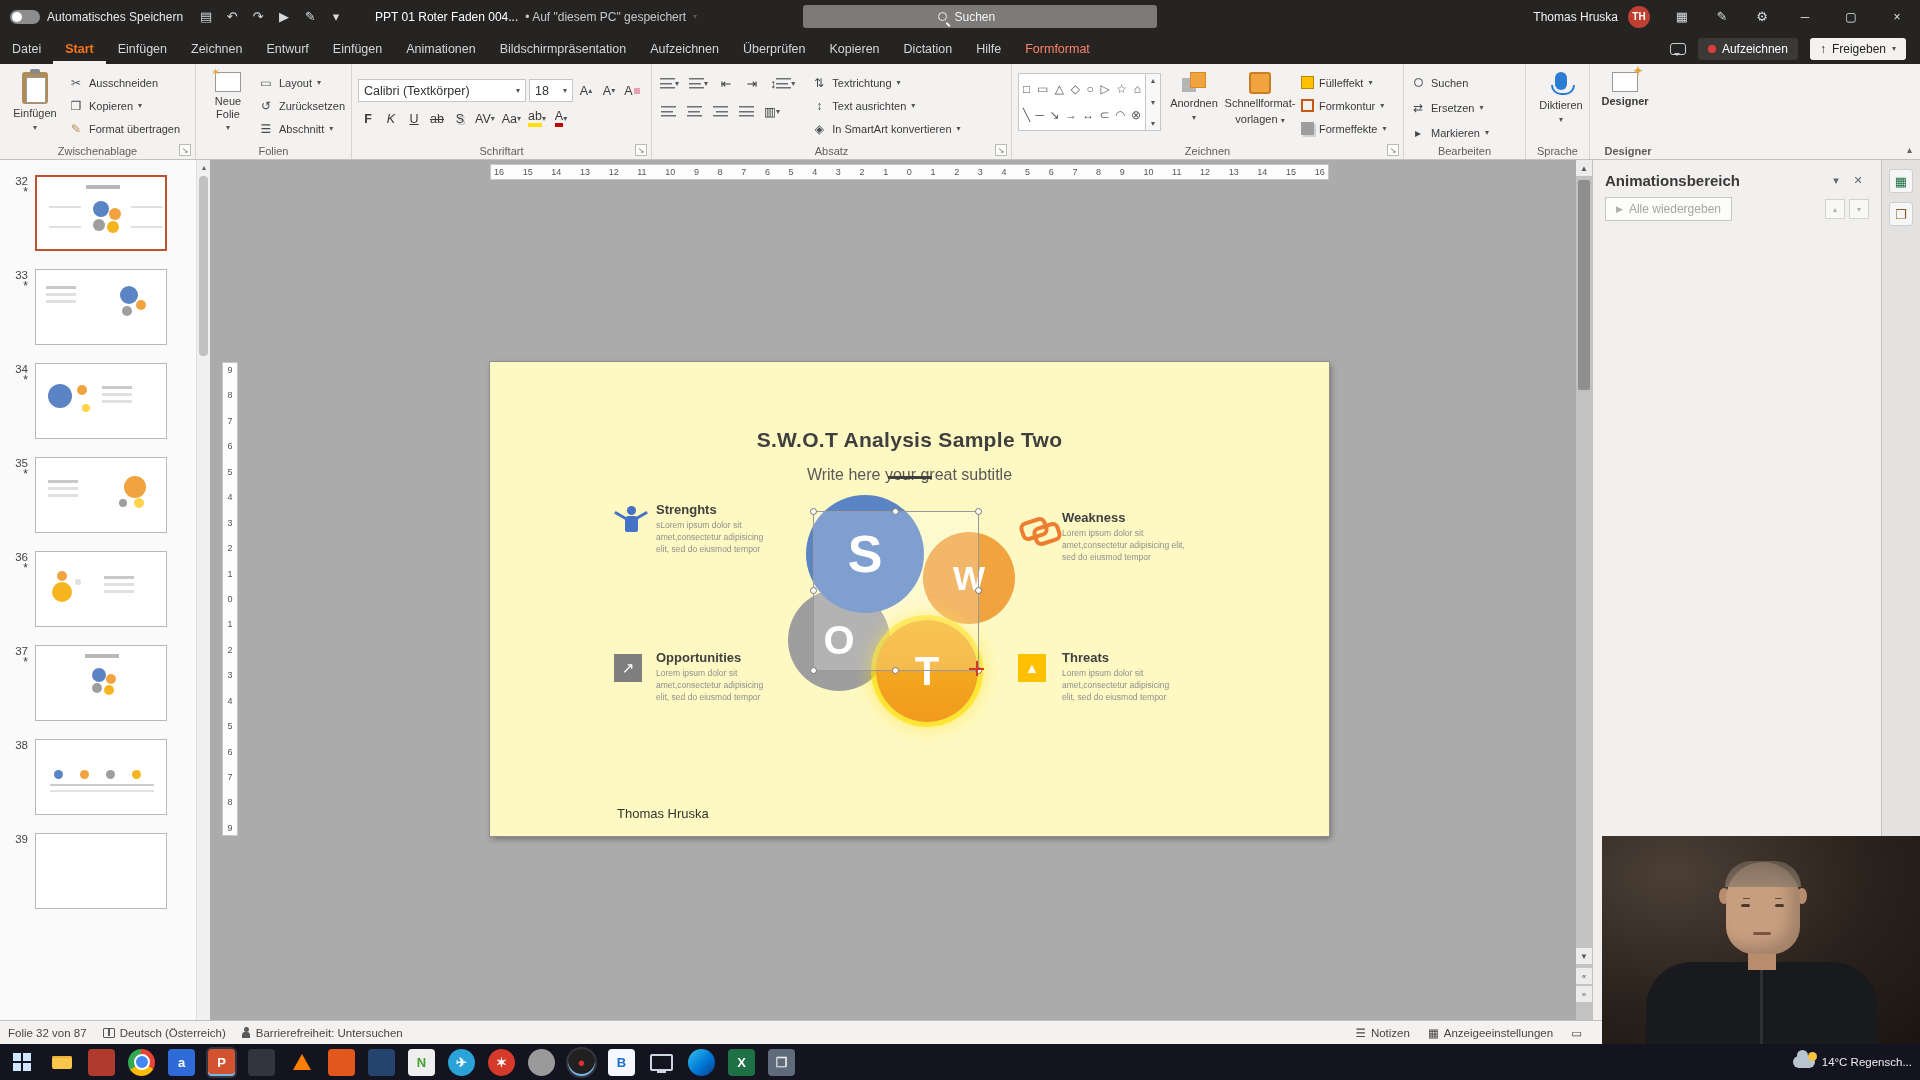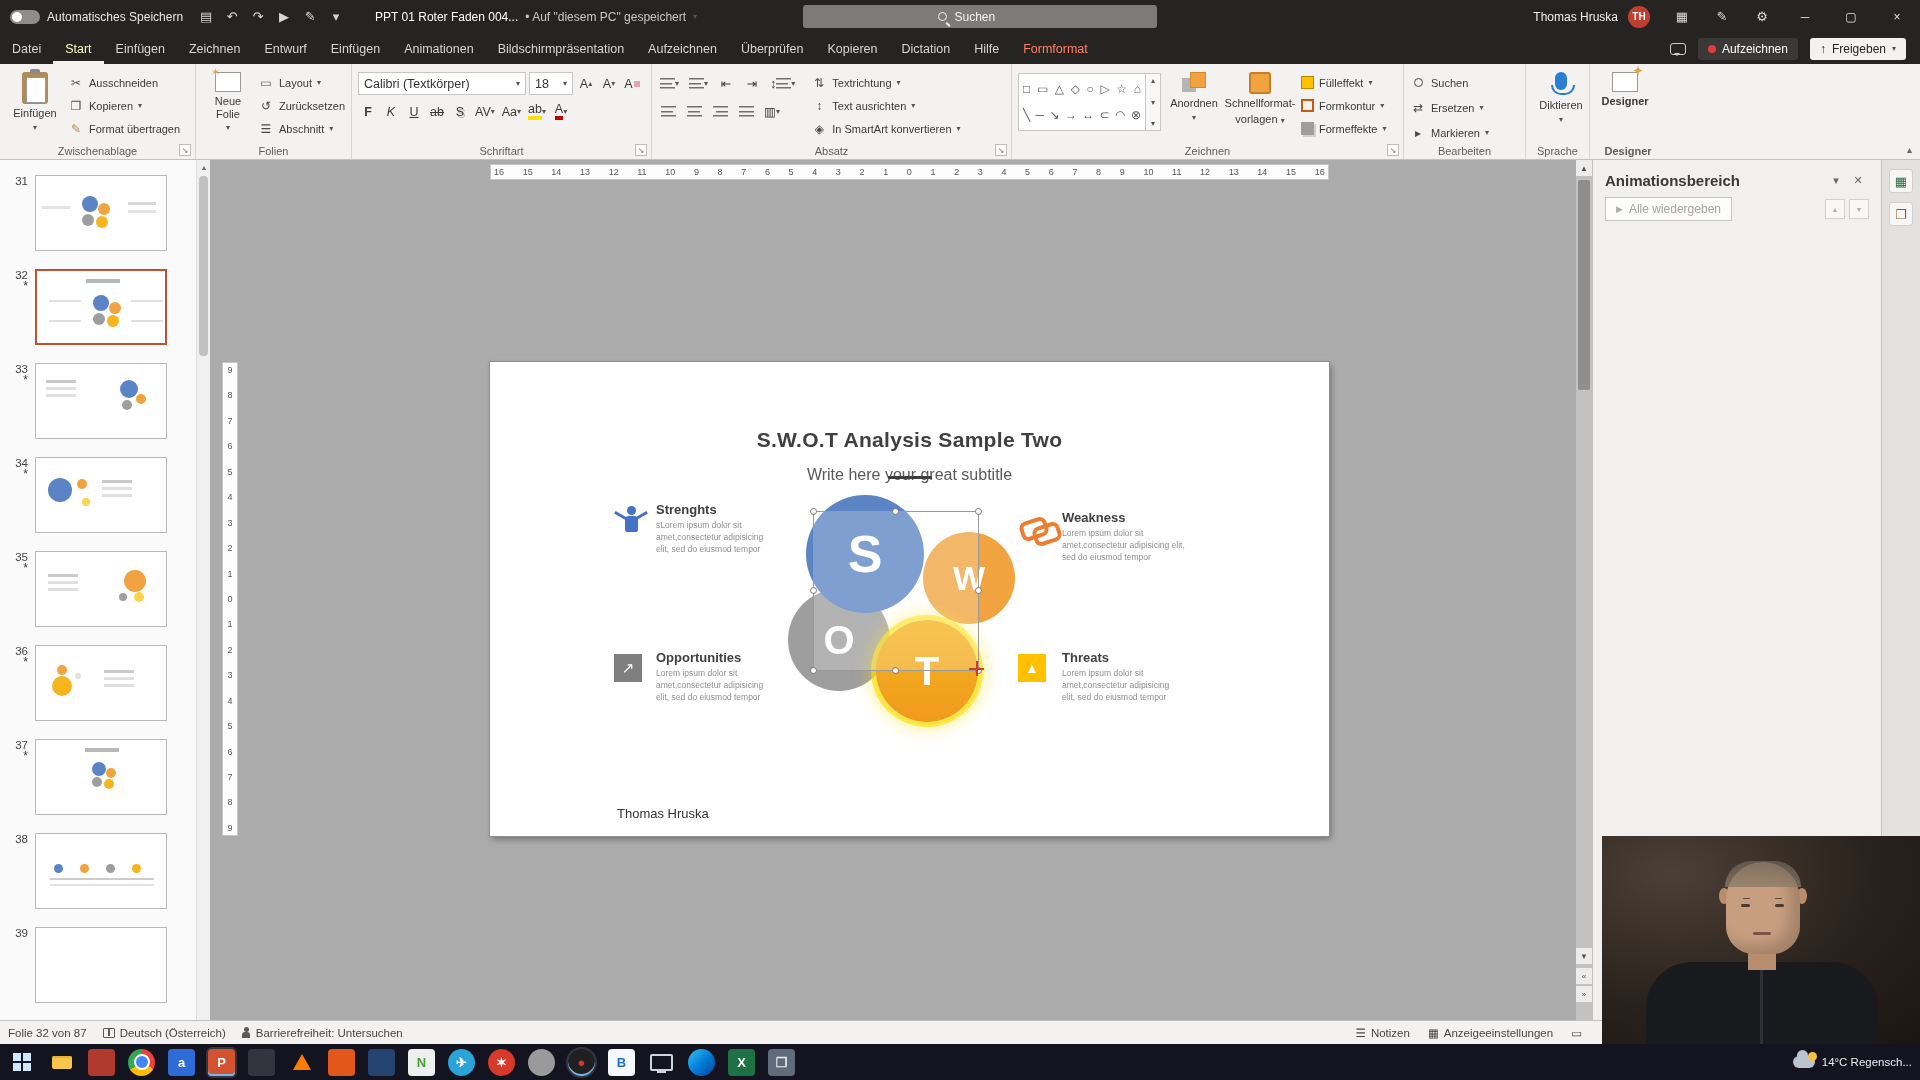--- a/index.html
+++ b/index.html
@@ -28,21 +28,21 @@
   .tb-right .tname{margin-right:10px;color:#f0f0f0;}
   .avatar{width:22px;height:22px;border-radius:50%;background:#bf4030;color:#fff;font-size:10px;font-weight:bold;
           display:flex;align-items:center;justify-content:center;margin-right:12px;}
   .tbi{width:40px;height:33px;display:flex;align-items:center;justify-content:center;color:#d8d8d8;font-size:13px;}
   .winbtn{width:46px;height:33px;display:flex;align-items:center;justify-content:center;color:#e0e0e0;font-size:12px;}
 
   
   .tabsrow{position:absolute;left:0;top:33px;width:100%;height:31px;background:#252423;display:flex;align-items:stretch;
            color:#d6d6d6;font-size:12.5px;}
   .tab{display:flex;align-items:center;padding:0 12px;cursor:default;}
-  .tab.selected{color:#fef9c3;box-shadow:inset 0 -3px 0 #f3f2f1;}
+  .tab.selected{color:#f97316;box-shadow:inset 0 -3px 0 #f3f2f1;font-weight:bold;}
   .tab.contextual{color:#ff8265;}
   .tabact{margin-left:auto;display:flex;align-items:center;gap:12px;padding-right:14px;}
   .bubble{width:16px;height:12px;border:1.5px solid #cfcfcf;border-radius:3px;position:relative;}
   .bubble::after{content:"";position:absolute;left:3px;bottom:-5px;border:3px solid transparent;border-top-color:#cfcfcf;}
   .pill{display:flex;align-items:center;gap:6px;height:22px;padding:0 10px;border-radius:3px;font-size:12px;}
   .pill.rec{background:#3a3938;color:#fff;}
   .dot-red{width:8px;height:8px;border-radius:50%;background:#e03d3d;}
   .pill.share{background:#f3f2f1;color:#252423;}
 
   
@@ -138,21 +138,21 @@
   .kind-h .tart::after{width:104px;height:1.5px;background:#cccccc;left:14px;top:44px;box-shadow:0 6px 0 #e3e3e3;}
   .panel-sb{position:absolute;left:196px;top:160px;width:14px;height:860px;background:#f0f0f0;border-left:1px solid #ddd;}
   .panel-sb .sb-up{position:absolute;top:0;left:0;width:14px;height:14px;font-size:7px;color:#666;display:flex;align-items:center;justify-content:center;}
   .panel-sb .sb-thumb{position:absolute;top:16px;left:2px;width:9px;height:180px;background:#c1c1c1;border-radius:4px;}
 
   
   .hruler{position:absolute;left:490px;top:164px;width:839px;height:16px;background:#fdfdfd;border:1px solid #c6c6c6;
           display:flex;justify-content:space-between;align-items:center;padding:0 3px;font-size:9px;color:#555;}
   .vruler{position:absolute;left:222px;top:362px;width:16px;height:474px;background:#fdfdfd;border:1px solid #c6c6c6;
           display:flex;flex-direction:column;justify-content:space-between;align-items:center;padding:2px 0;font-size:9px;color:#555;}
-  .slide{position:absolute;left:490px;top:362px;width:839px;height:474px;background:#ffffff;
+  .slide{position:absolute;left:490px;top:362px;width:839px;height:474px;background:#fef9c3;
          box-shadow:0 0 0 1px #8f8f8f,2px 3px 6px rgba(0,0,0,.35);}
   .s-title{position:absolute;left:0;top:66px;width:100%;text-align:center;font-size:21px;font-weight:bold;color:#3f3f3f;letter-spacing:.3px;}
   .s-sub{position:absolute;left:0;top:104px;width:100%;text-align:center;font-size:16px;color:#595959;}
   .s-subline{position:absolute;left:calc(50% - 22px);top:114px;width:44px;height:2.5px;background:#3f3f3f;}
   .circ{position:absolute;border-radius:50%;display:flex;align-items:center;justify-content:center;color:#fff;font-weight:bold;}
   .c-s{left:316px;top:133px;width:118px;height:118px;background:#5b84c4;font-size:52px;}
   .c-w{left:433px;top:170px;width:92px;height:92px;background:#f0a33f;font-size:34px;}
   .c-o{left:298px;top:227px;width:102px;height:102px;background:#9e9e9e;font-size:40px;}
   .c-t{left:386px;top:258px;width:102px;height:102px;background:linear-gradient(180deg,#f6b51f,#f09a1e);font-size:40px;
        box-shadow:0 0 0 5px rgba(255,222,0,.65),0 0 16px 8px rgba(255,222,0,.35);}
@@ -434,21 +434,21 @@
             <span class="gi" data-interactable="false">☰</span>
             <span data-interactable="false">Abschnitt</span>
             <span class="chev" data-interactable="false">▾</span>
             </div>
         </div>
       </div>
       <div class="rcaption" data-interactable="false">Folien</div>
     </div>
 
     <div class="rgroup" style="width:300px" data-interactable="false">
-      <div class="fontrow" style="margin-top:3px;">
+      <div class="fontrow" style="margin-top:10px;">
         <div class="combo" style="width:168px" data-interactable="true">
           <span data-interactable="false">Calibri (Textkörper)</span>
           <span class="chev" data-interactable="false">▾</span>
         </div>
         <div class="combo" style="width:44px" data-interactable="true">
           <span data-interactable="false">18</span>
           <span class="chev" data-interactable="false">▾</span>
         </div>
         <span class="fbtn" data-interactable="true">
             <span data-interactable="false">A</span>
@@ -650,29 +650,20 @@
         <span class="ic-designer" data-interactable="false"></span>
         <span data-interactable="false">Designer</span>
       </div>
       <div class="rcaption" data-interactable="false">Designer</div>
     </div>
 
     <span class="ribbon-collapse" data-interactable="true">▴</span>
   </div>
 
   <div class="thumbs" data-interactable="false">
-    <div class="thumbrow kind-a" data-interactable="true">
-        <div class="tnum" data-interactable="false">
-          <span data-interactable="false">31</span>
-          <span class="tstar" data-interactable="false"></span>
-        </div>
-        <div class="tbox" data-interactable="true">
-          <div class="tart" data-interactable="false"></div>
-        </div>
-      </div>
       <div class="thumbrow kind-b selected" data-interactable="true">
         <div class="tnum" data-interactable="false">
           <span data-interactable="false">32</span>
           <span class="tstar" data-interactable="false">*</span>
         </div>
         <div class="tbox" data-interactable="true">
           <div class="tart" data-interactable="false"></div>
         </div>
       </div>
       <div class="thumbrow kind-c" data-interactable="true">

